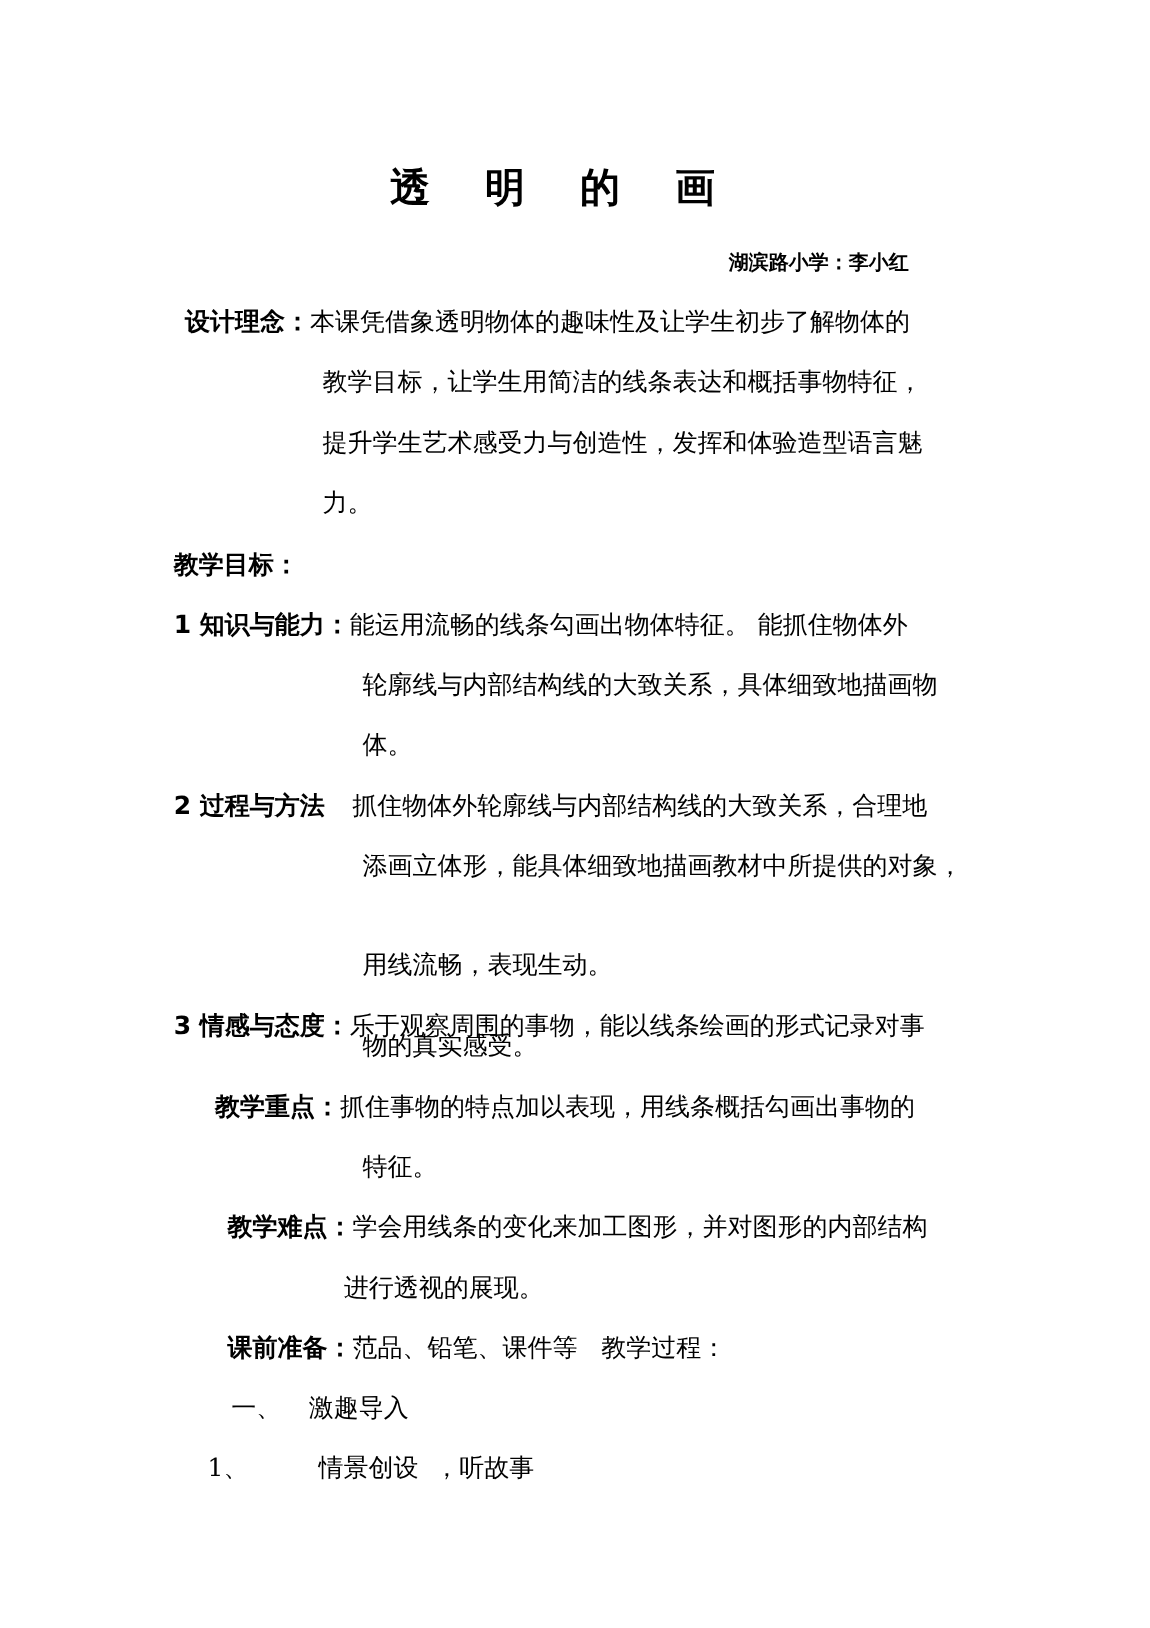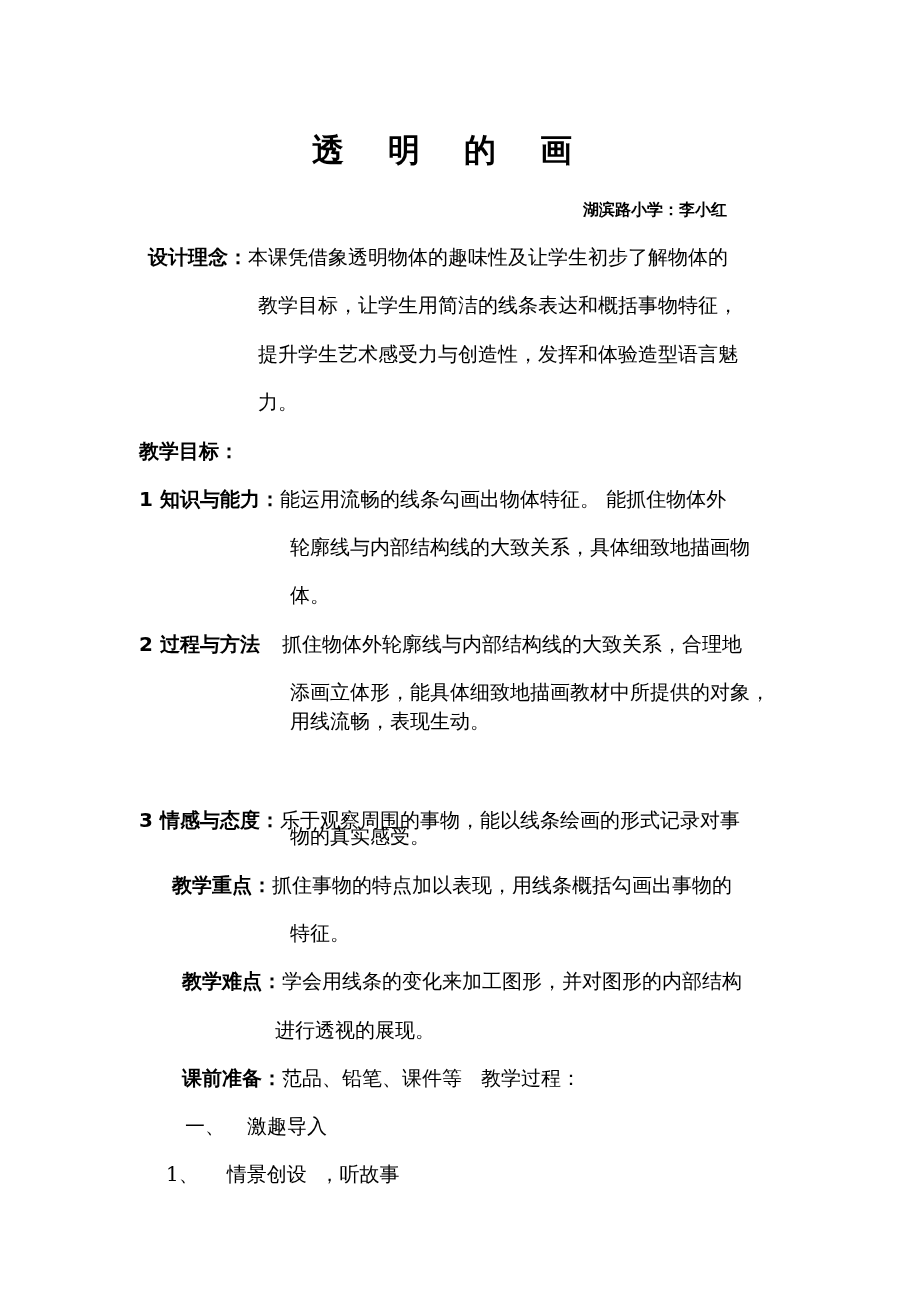--- a/index.html
+++ b/index.html
@@ -42,21 +42,21 @@
   <div class="abs line" style="top:485px; left:139px;">
     <span class="label">1 知识与能力：</span><span>能运用流畅的线条勾画出物体特征。   能抓住物体外</span>
   </div>
   <div class="abs line" style="top:533px; left:290px;">轮廓线与内部结构线的大致关系，具体细致地描画物</div>
   <div class="abs line" style="top:581px; left:290px;">体。</div>
 
   <div class="abs line" style="top:630px; left:139px;">
     <span class="label">2 过程与方法</span><span style="display:inline-block;width:22px;"></span><span>抓住物体外轮廓线与内部结构线的大致关系，合理地</span>
   </div>
   <div class="abs line" style="top:678px; left:290px;">添画立体形，能具体细致地描画教材中所提供的对象，</div>
-  <div class="abs line" style="top:707px; left:290px;">用线流畅，表现生动。</div>
+  <div class="abs line" style="top:757px; left:290px;">用线流畅，表现生动。</div>
 
   <div class="abs line" style="top:806px; left:139px;">
     <span class="label">3 情感与态度：</span><span>乐于观察周围的事物，能以线条绘画的形式记录对事</span>
   </div>
   <div class="abs line" style="top:822px; left:290px;">物的真实感受。</div>
 
   <div class="abs line" style="top:871px; left:172px;">
     <span class="label">教学重点：</span><span>抓住事物的特点加以表现，用线条概括勾画出事物的</span>
   </div>
   <div class="abs line" style="top:919px; left:290px;">特征。</div>
@@ -67,15 +67,15 @@
   <div class="abs line" style="top:1016px; left:275px;">进行透视的展现。</div>
 
   <div class="abs line" style="top:1064px; left:182px;">
     <span class="label">课前准备：</span><span style="white-space:pre;">范品、铅笔、课件等   教学过程：</span>
   </div>
 
   <div class="abs line" style="top:1112px; left:150px;margin-left:35px;">
     <span>一、</span><span style="display:inline-block;width:22px;"></span><span>激趣导入</span>
   </div>
   <div class="abs line" style="top:1160px; left:166px;">
-    <span>1、</span><span style="display:inline-block;width:28px;"></span><span style="white-space:pre;">情景创设  ，听故事</span>
+    <span>1、</span><span style="display:inline-block;width:28px;"></span><span style="white-space:pre;margin-left:28px;">情景创设  ，听故事</span>
   </div>
 </div>
 
 </body></html>

